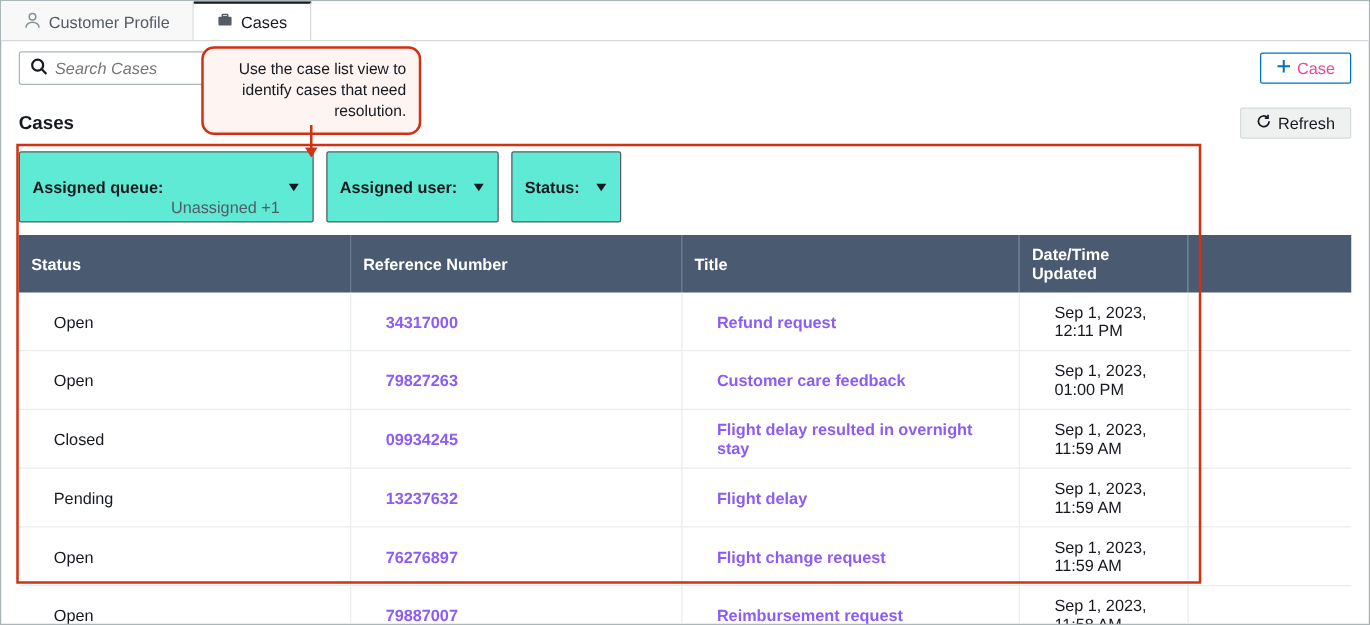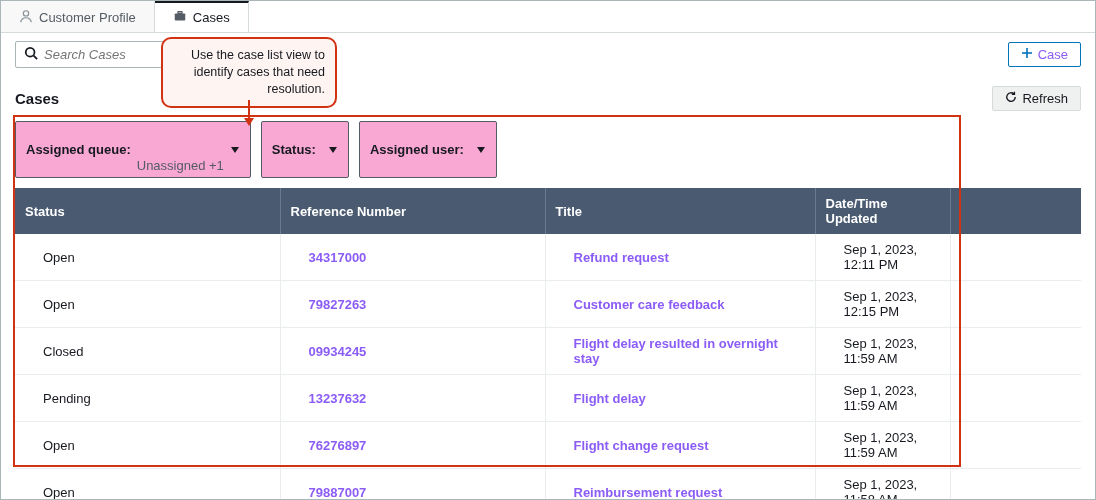--- a/index.html
+++ b/index.html
@@ -69,21 +69,21 @@
   align-items: center;
   gap: 5px;
   border: 1px solid #545b64;
   border-radius: 2px;
   background: #fff;
   padding: 4px 12px;
   font-size: 13px;
   color: #545b64;
   cursor: pointer;
 }
-.btn.primary-outline { border-color: #0073bb; color: #8b5cf6; align-items: flex-end; }
+.btn.primary-outline { border-color: #0073bb; color: #ec4899; align-items: flex-end; }
 .btn.light { background: #eff0f0; border-color: #d5dbdb; color: #16191f; }
 .btn svg { width: 12px; height: 12px; }
 .callout {
   position: absolute;
   left: 160px;
   top: 4px;
   width: 176px;
   padding: 8px 10px;
   border: 2px solid #d13212;
   border-radius: 10px;
@@ -115,21 +115,21 @@
 }
 .filter-btn {
   display: inline-flex;
   align-items: center;
   gap: 6px;
   border: 1px solid #545b64;
   border-radius: 2px;
   padding: 4px 10px;
   font-size: 13px;
   cursor: pointer;
-  background: #f9a8d4;
+  background: #5eead4;
 }
 .filter-btn .label { font-weight: 600; }
 .filter-btn .value { color: #545b64; font-weight: 400; margin-top: 32px; }
 .table-wrap {
   padding: 0 14px 8px 14px;
 }
 .table {
   width: 100%;
   border-collapse: collapse;
   font-size: 13px;
@@ -239,28 +239,28 @@
 
 <div class="filters-row">
   <div class="filter-btn">
     <span class="label">Assigned queue:</span>
     <span class="value">Unassigned +1</span>
     <span><svg width="10" height="8" viewBox="0 0 10 8" fill="#16191f">
             <polygon points="1,1 9,1 5,7"></polygon>
           </svg></span>
   </div>
   <div class="filter-btn">
-    <span class="label">Status:</span>
+    <span class="label">Assigned user:</span>
     <span class="value"></span>
     <span><svg width="10" height="8" viewBox="0 0 10 8" fill="#16191f">
             <polygon points="1,1 9,1 5,7"></polygon>
           </svg></span>
   </div>
   <div class="filter-btn">
-    <span class="label">Assigned user:</span>
+    <span class="label">Status:</span>
     <span class="value"></span>
     <span><svg width="10" height="8" viewBox="0 0 10 8" fill="#16191f">
             <polygon points="1,1 9,1 5,7"></polygon>
           </svg></span>
   </div>
 </div>
 
 <div class="table-wrap">
   <table class="table">
     <thead>
@@ -277,21 +277,21 @@
             <td>Open</td>
             <td><span class="link">34317000</span></td>
             <td><span class="link">Refund request</span></td>
             <td>Sep 1, 2023, 12:11 PM</td>
             <td></td>
           </tr>
           <tr>
             <td>Open</td>
             <td><span class="link">79827263</span></td>
             <td><span class="link">Customer care feedback</span></td>
-            <td>Sep 1, 2023, 12:15 PM</td>
+            <td>Sep 1, 2023, 01:00 PM</td>
             <td></td>
           </tr>
           <tr>
             <td>Closed</td>
             <td><span class="link">09934245</span></td>
             <td><span class="link">Flight delay resulted in overnight stay</span></td>
             <td>Sep 1, 2023, 11:59 AM</td>
             <td></td>
           </tr>
           <tr>

